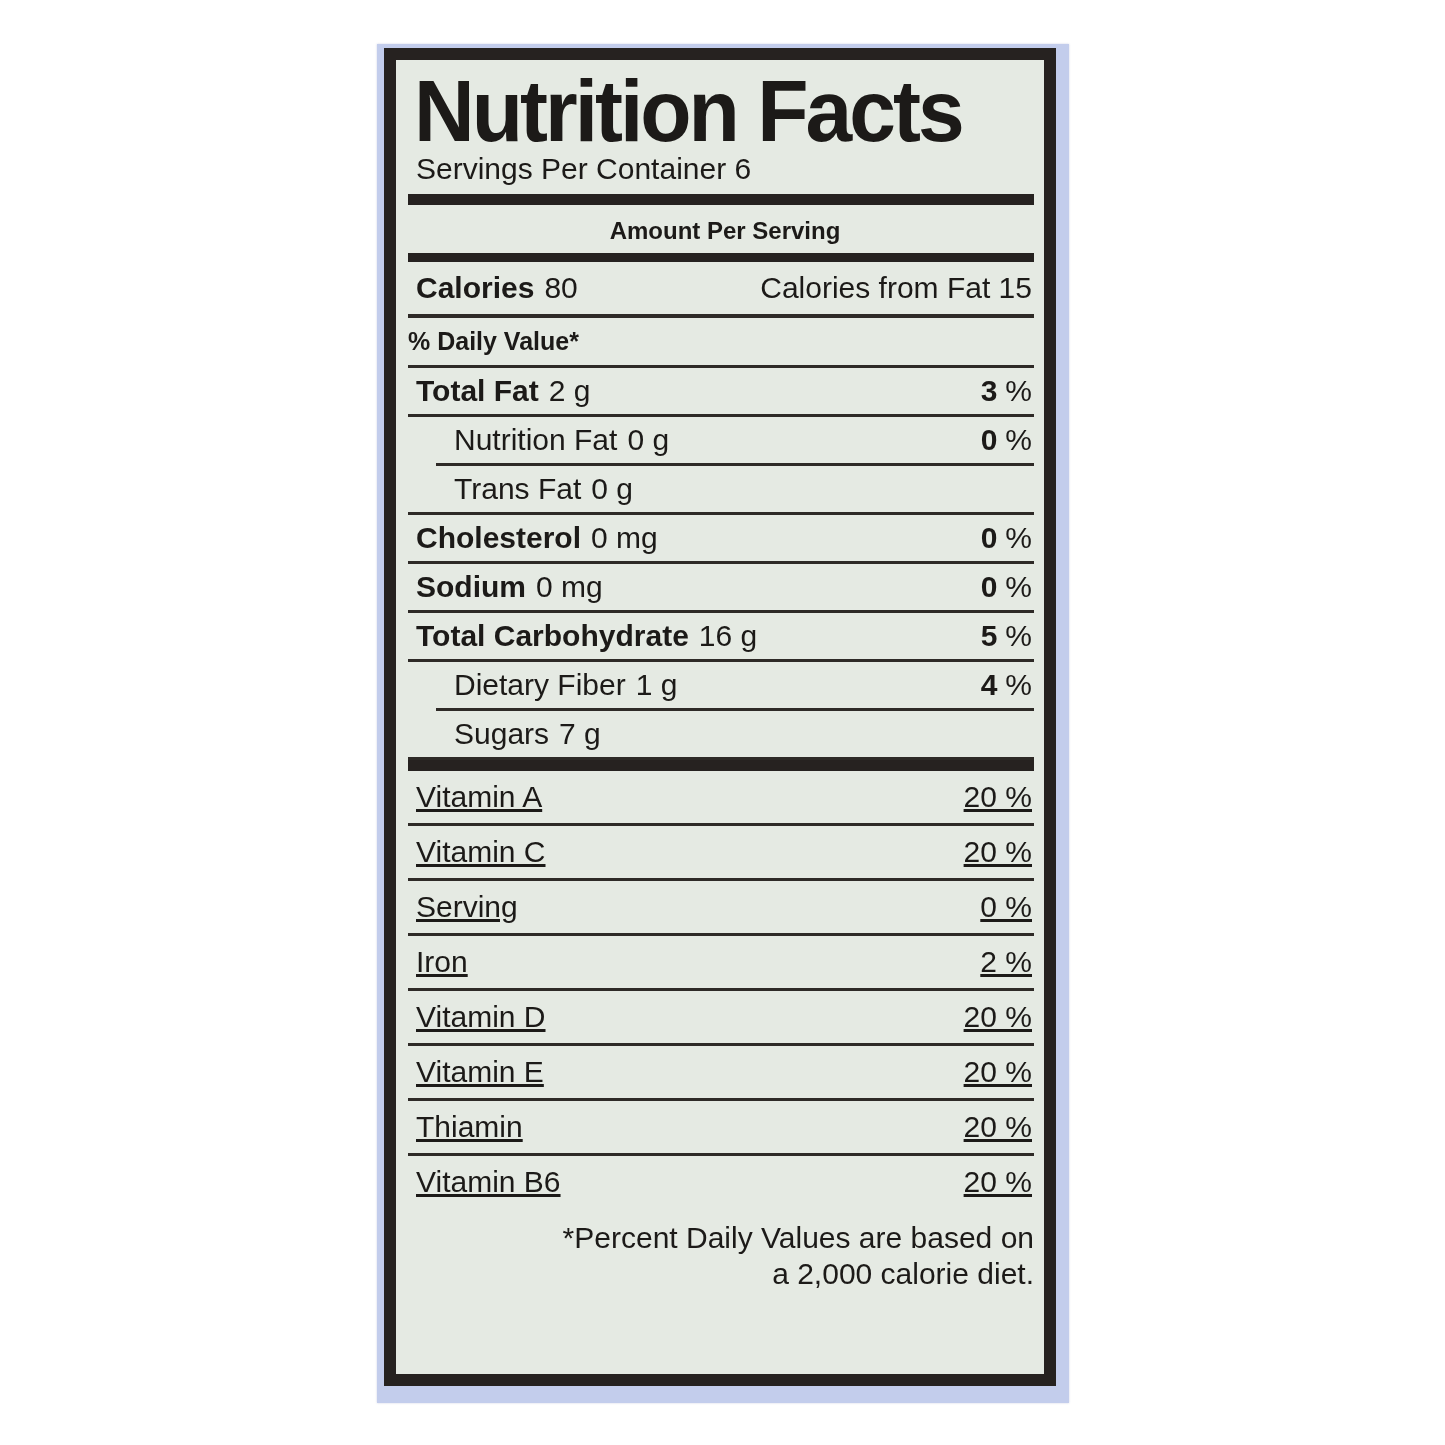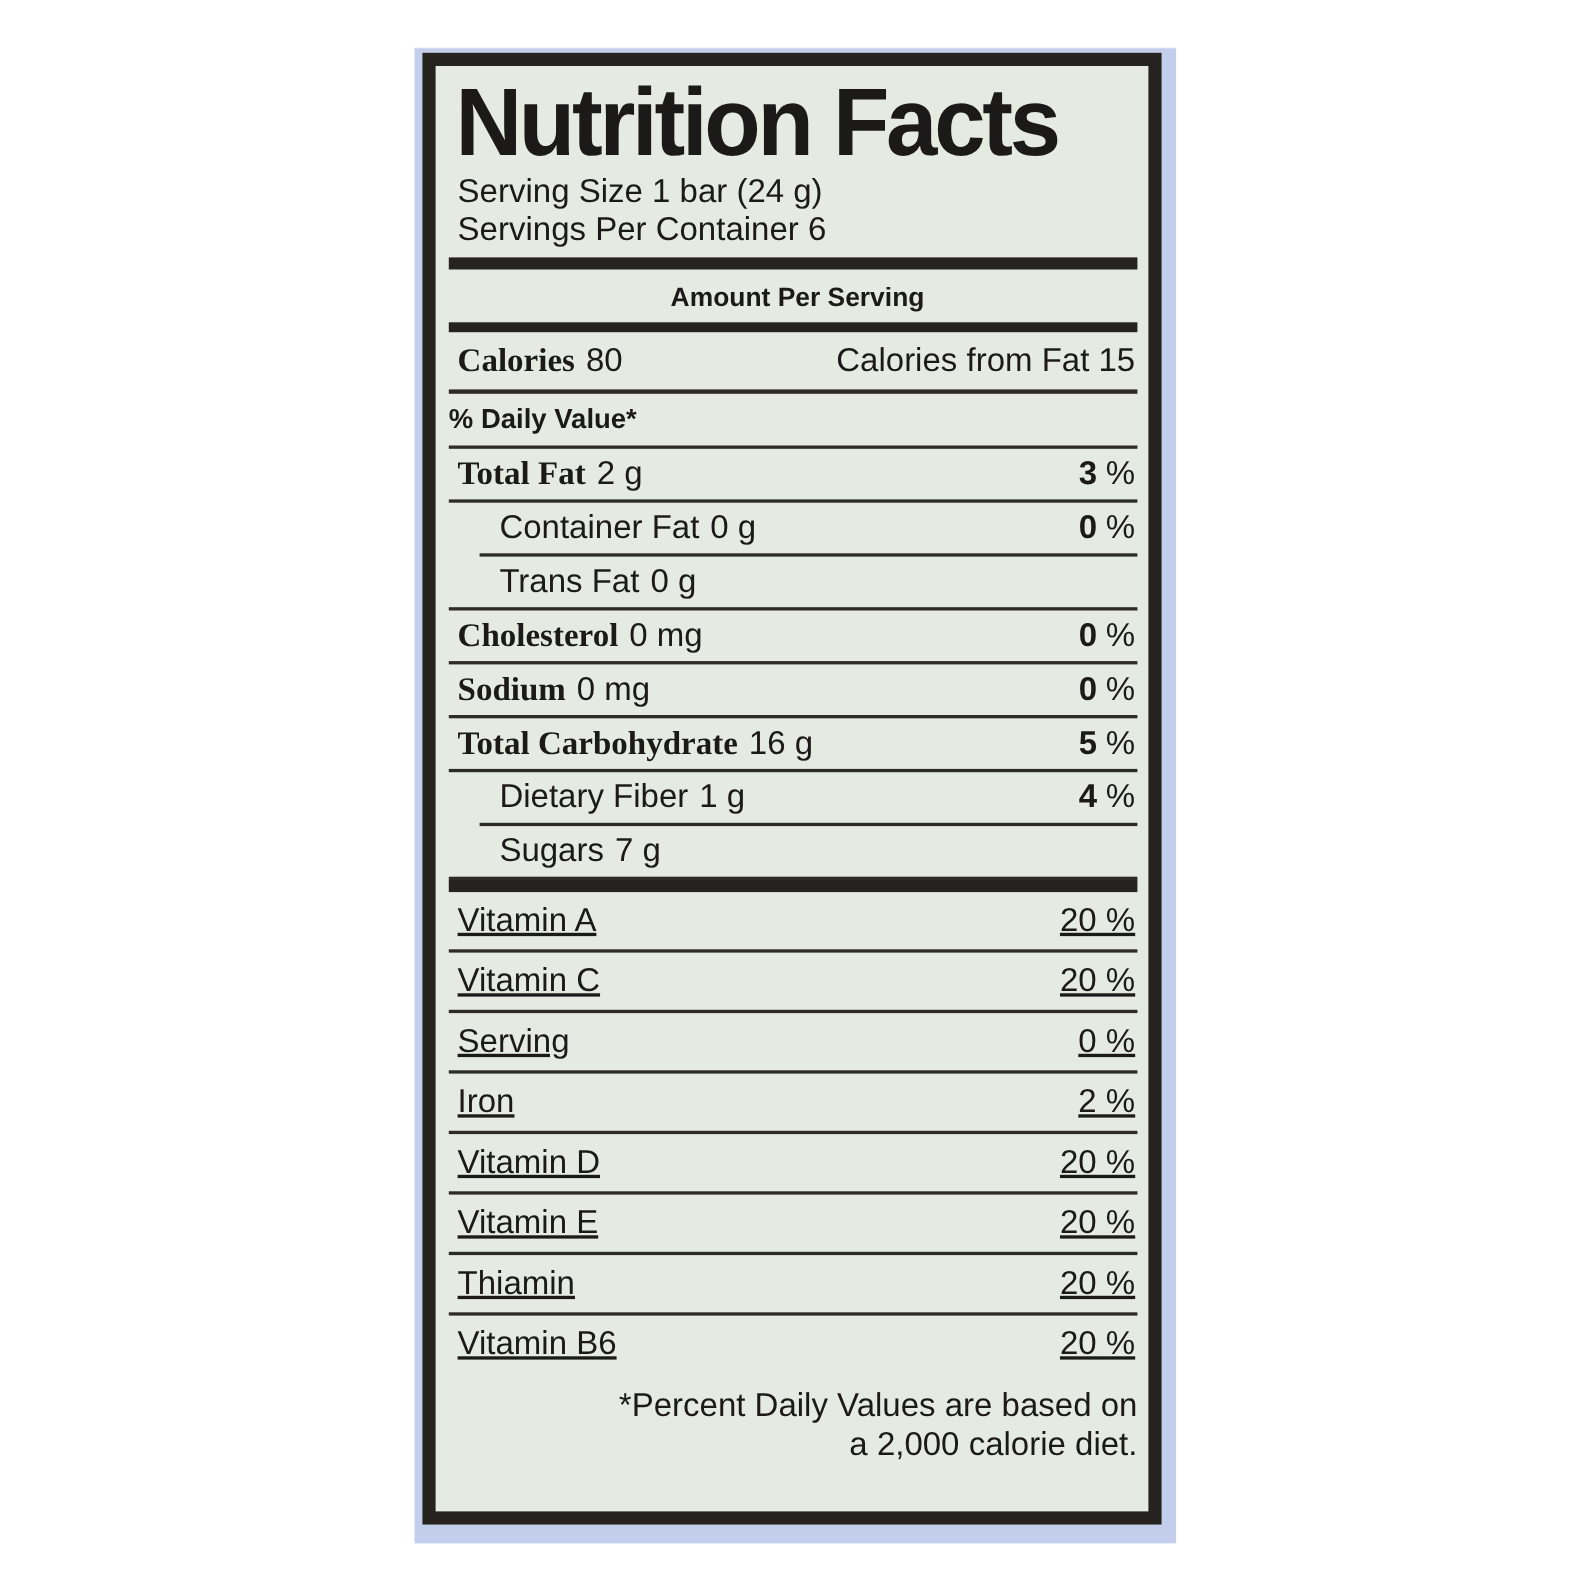--- a/index.html
+++ b/index.html
@@ -75,21 +75,21 @@
   .calories-row { padding: 11px 2px 11px 8px; }
   .rule { border-top: 3px solid #2e2a27; }
   .rule-heavy { border-top: 5px double #2e2a27; border-top-style: solid; border-top-width: 4px; }
   .rule-indent { margin-left: 28px; }
   .dv-header {
     font-size: 25px;
     font-weight: 700;
     text-align: left;
     padding: 9px 2px 9px 0;
   }
-  .b { font-weight: 700; font-family: Liberation Serif, serif; }
+  .b { font-weight: 700; }
   .nm-indent { padding-left: 38px; }
   .amt { margin-left: 10px; }
   .pct { white-space: nowrap; }
   .pct-n { font-weight: 700; }
   .pct-s { font-weight: 400; margin-left: 8px; }
   .vit-row { padding: 11px 2px 11px 8px; text-decoration: underline; }
   .vit-pct { font-weight: 400; }
   .footnote {
     font-size: 30px;
     line-height: 36px;
@@ -99,21 +99,20 @@
 </style>
 </head>
 <body>
 
 <div class="page">
   <div class="card">
     <div class="panel">
 
       <div class="title">Nutrition Facts</div>
 
-      <div class="serving servings-block">Serving Size 1 bar (24 g)</div>
       <div class="serving">Servings Per Container 6</div>
 
       <div class="bar bar-a"></div>
 
       <div class="aps">Amount Per Serving</div>
 
       <div class="bar bar-b"></div>
 
       <div class="row calories-row">
         <div><span class="b">Calories</span><span class="amt">80</span></div>
@@ -125,21 +124,21 @@
       <div class="dv-header">% Daily Value*</div>
 
       <div id="nutrient-rows">
           <div class="rule"></div>
           <div class="row">
             <div class=""><span class="b">Total Fat</span><span class="amt">2 g</span></div>
             <div class="pct"><span class="pct-n">3</span><span class="pct-s">%</span></div>
           </div>
           <div class="rule"></div>
           <div class="row">
-            <div class="nm-indent"><span>Container Fat</span><span class="amt">0 g</span></div>
+            <div class="nm-indent"><span>Nutrition Fat</span><span class="amt">0 g</span></div>
             <div class="pct"><span class="pct-n">0</span><span class="pct-s">%</span></div>
           </div>
           <div class="rule rule-indent"></div>
           <div class="row">
             <div class="nm-indent"><span>Trans Fat</span><span class="amt">0 g</span></div>
             <div class="pct"></div>
           </div>
           <div class="rule"></div>
           <div class="row">
             <div class=""><span class="b">Cholesterol</span><span class="amt">0 mg</span></div>

